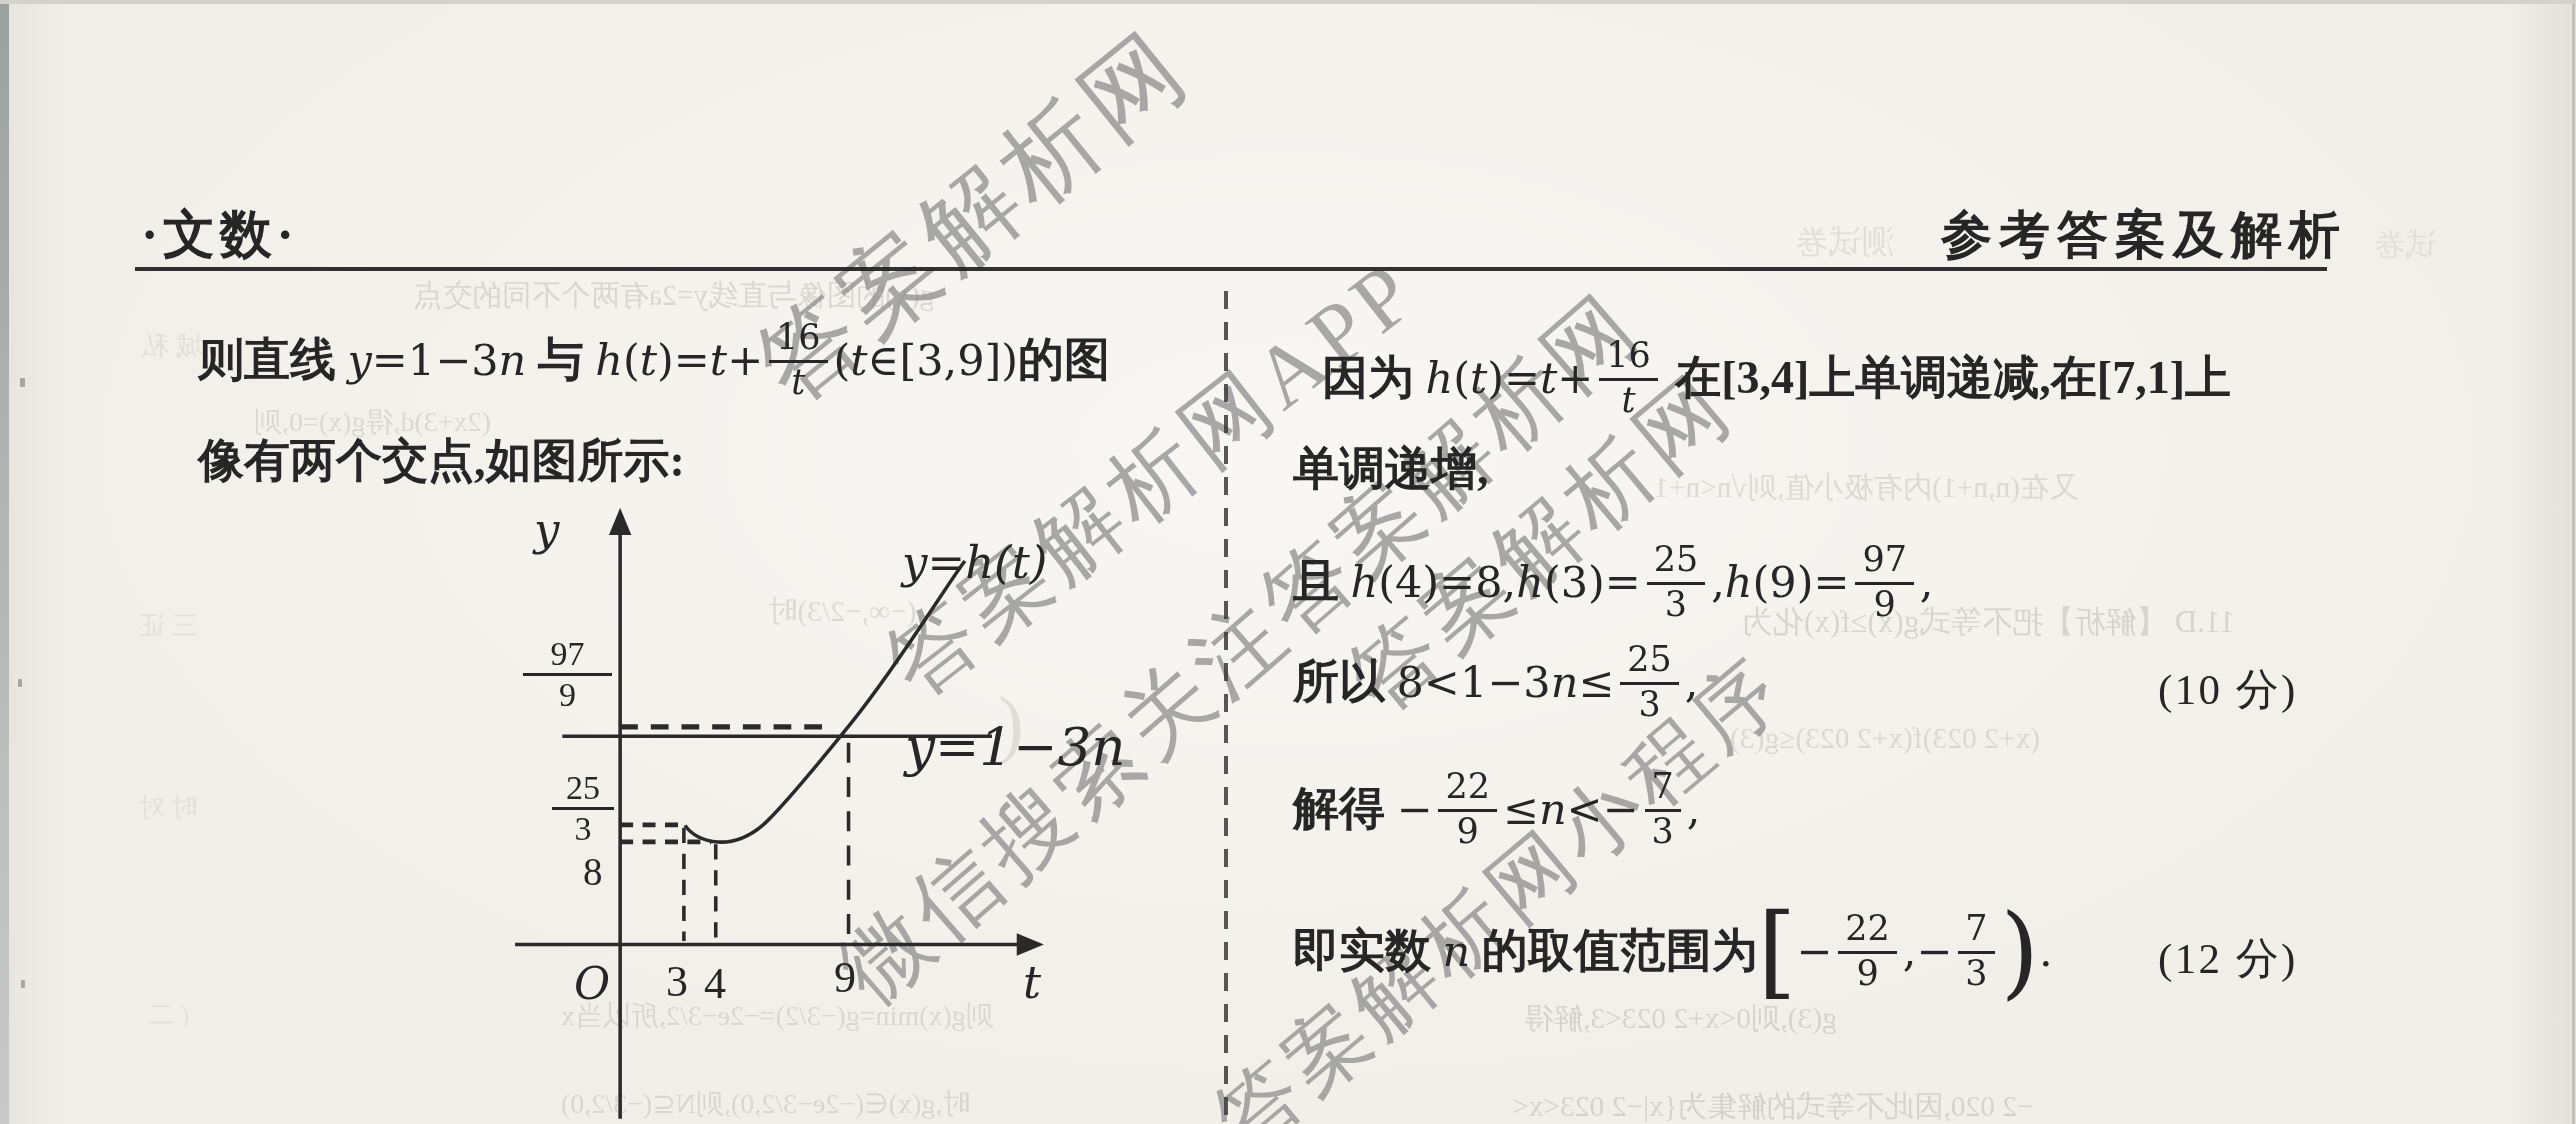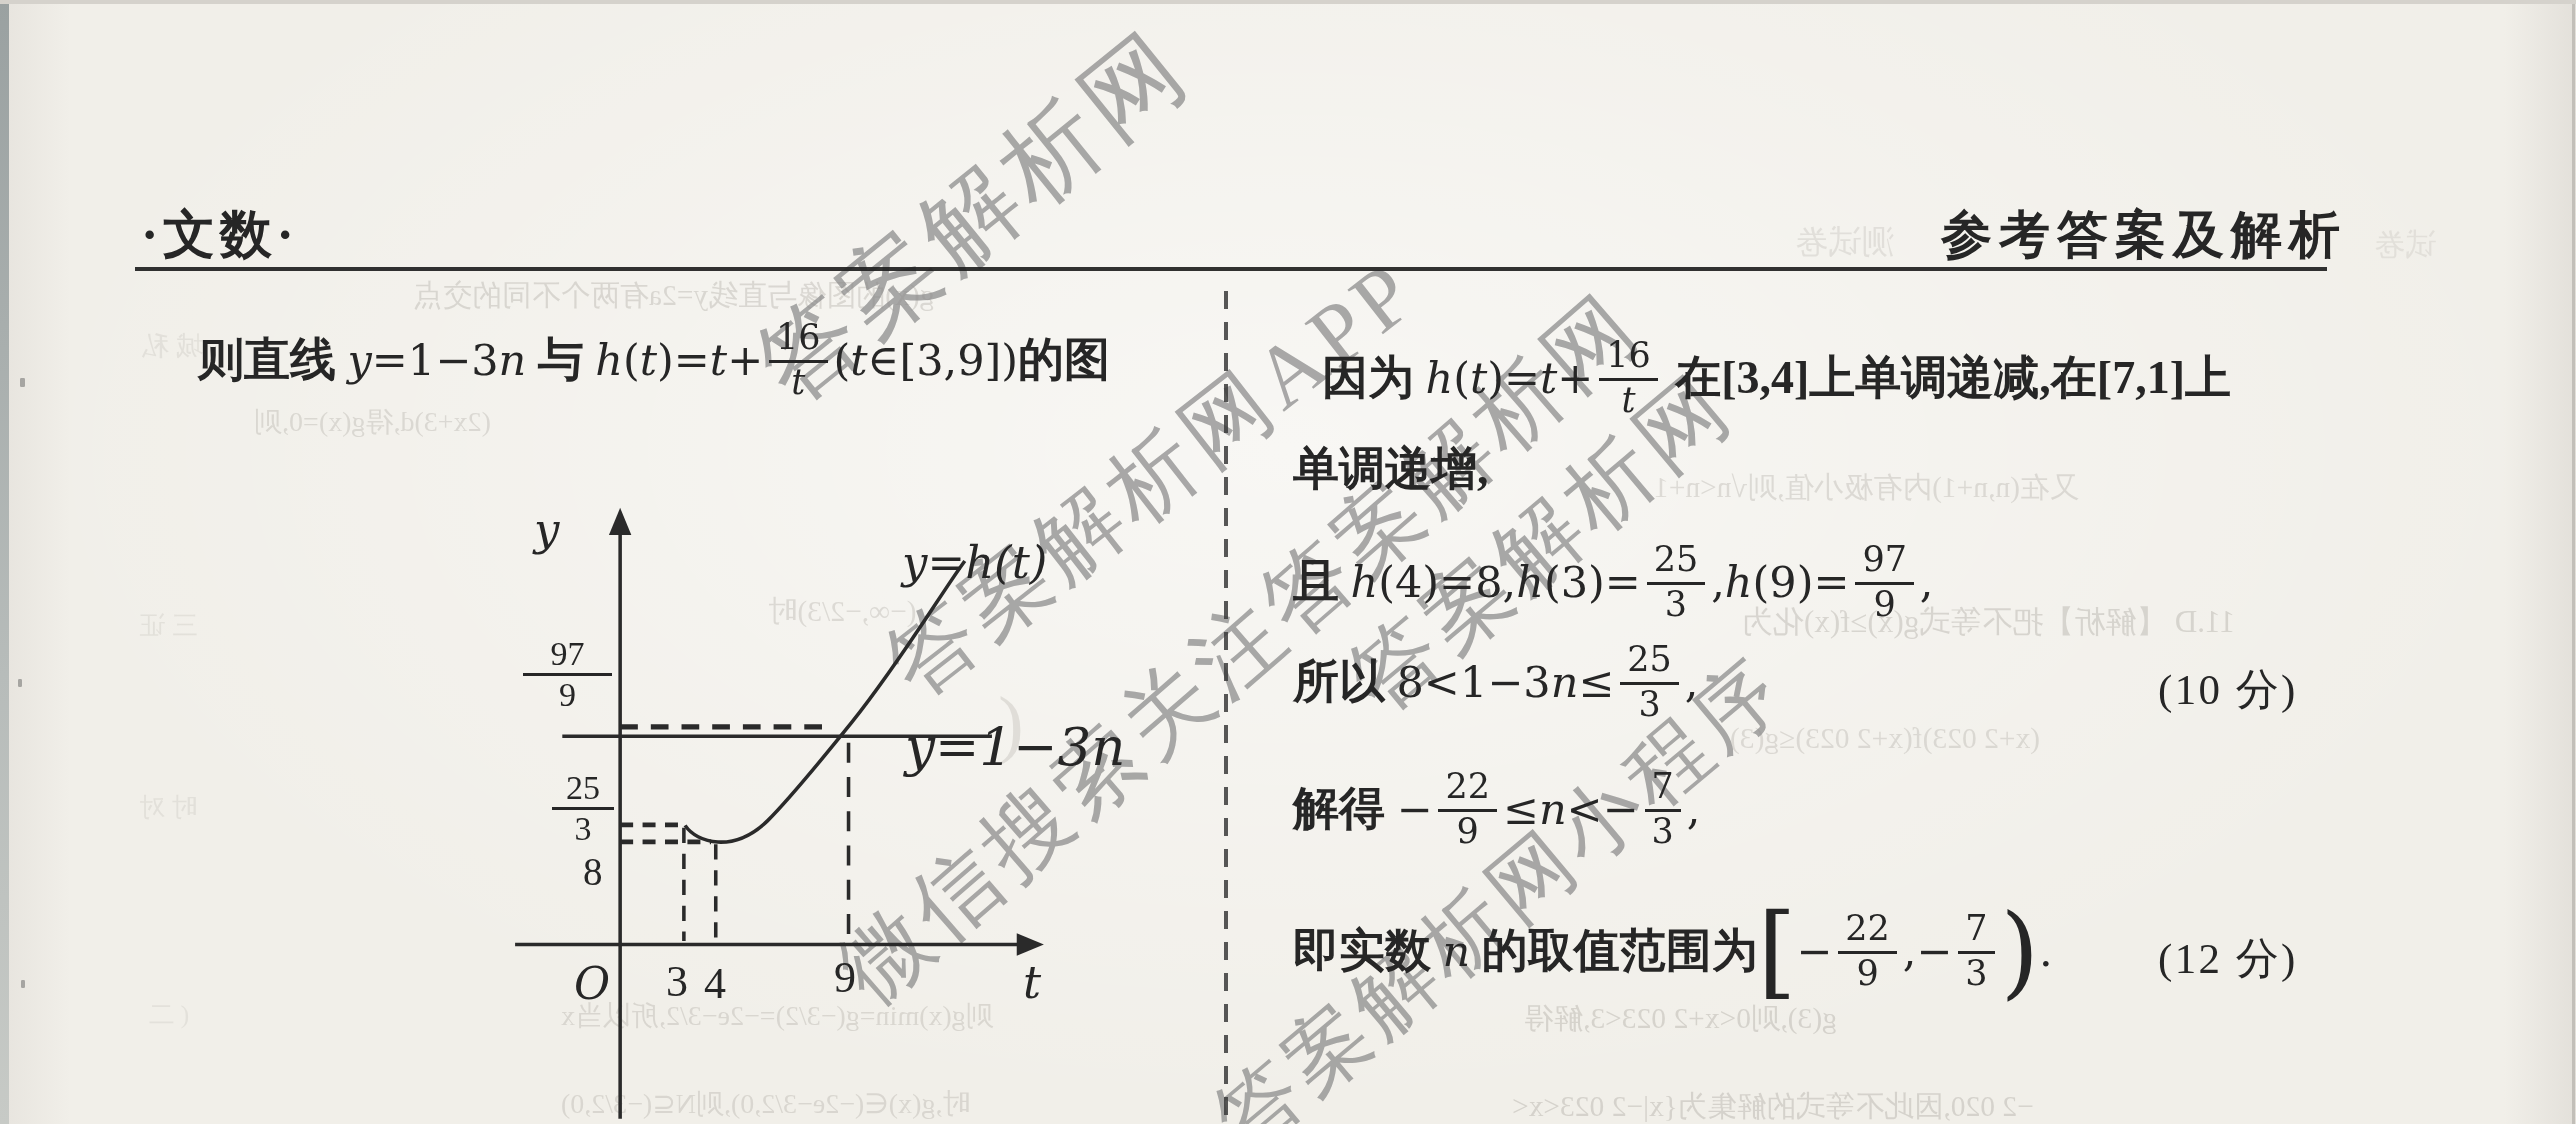--- a/index.html
+++ b/index.html
@@ -98,20 +98,21 @@
       <div class="wm" style="left: 1500px; top: 905px; font-size: 83px; transform: translate(-50%, -50%) rotate(-40deg); color: rgb(138, 138, 138);">答案解析网小程序</div>
     </div>
 
   <div class="hdr" id="hdr-left">·文数·</div>
   <div class="hdr" id="hdr-right">参考答案及解析</div>
   <div id="hdr-rule"></div>
 
   <div id="divider"></div>
 
   <div class="eqline" style="left:198px;top:298px;height:124px"><span class="seg c">则直线 </span><span class="seg i">y</span><span class="seg u">=1−3</span><span class="seg i">n</span><span class="seg c"> 与 </span><span class="seg i">h</span><span class="seg u">(</span><span class="seg i">t</span><span class="seg u">)=</span><span class="seg i">t</span><span class="seg u">+</span><span class="frac"><span class="num">16</span><span class="den i">t</span></span><span class="seg u">(</span><span class="seg i">t</span><span class="seg u">∈[3,9])</span><span class="seg c">的图</span></div>
+  <div class="eqline" style="left:198px;top:434px;height:53px"><span class="seg c">像有两个交点,如图所示:</span></div>
 
   <div class="eqline" style="left:1322px;top:316px;height:124px"><span class="seg c">因为 </span><span class="seg i">h</span><span class="seg u">(</span><span class="seg i">t</span><span class="seg u">)=</span><span class="seg i">t</span><span class="seg u">+</span><span class="frac"><span class="num">16</span><span class="den i">t</span></span><span class="seg c"> 在[3,4]上单调递减,在[7,1]上</span></div>
   <div class="eqline" style="left:1293px;top:442px;height:53px"><span class="seg c">单调递增,</span></div>
   <div class="eqline" style="left:1293px;top:520px;height:124px"><span class="seg c">且 </span><span class="seg i">h</span><span class="seg u">(4)=8,</span><span class="seg i">h</span><span class="seg u">(3)=</span><span class="frac"><span class="num">25</span><span class="den">3</span></span><span class="seg u">,</span><span class="seg i">h</span><span class="seg u">(9)=</span><span class="frac"><span class="num">97</span><span class="den">9</span></span><span class="seg u">,</span></div>
   <div class="eqline" style="left:1293px;top:620px;height:124px"><span class="seg c">所以 </span><span class="seg u">8&lt;1−3</span><span class="seg i">n</span><span class="seg u">≤</span><span class="frac"><span class="num">25</span><span class="den">3</span></span><span class="seg u">,</span></div>
   <div class="eqline" style="left:1293px;top:747px;height:124px"><span class="seg c">解得 </span><span class="seg u">−</span><span class="frac"><span class="num">22</span><span class="den">9</span></span><span class="seg u">≤</span><span class="seg i">n</span><span class="seg u">&lt;−</span><span class="frac"><span class="num">7</span><span class="den">3</span></span><span class="seg u">,</span></div>
   <div class="eqline" style="left:1293px;top:886px;height:130px"><span class="seg c">即实数 </span><span class="seg i">n</span><span class="seg c"> 的取值范围为</span><span class="seg b">[</span><span class="seg u">−</span><span class="frac"><span class="num">22</span><span class="den">9</span></span><span class="seg u">,−</span><span class="frac"><span class="num">7</span><span class="den">3</span></span><span class="seg b">)</span><span class="seg u">.</span></div>
   <div class="score" style="left:2158px;top:661px">(10 分)</div>
   <div class="score" style="left:2158px;top:930px">(12 分)</div>
 

